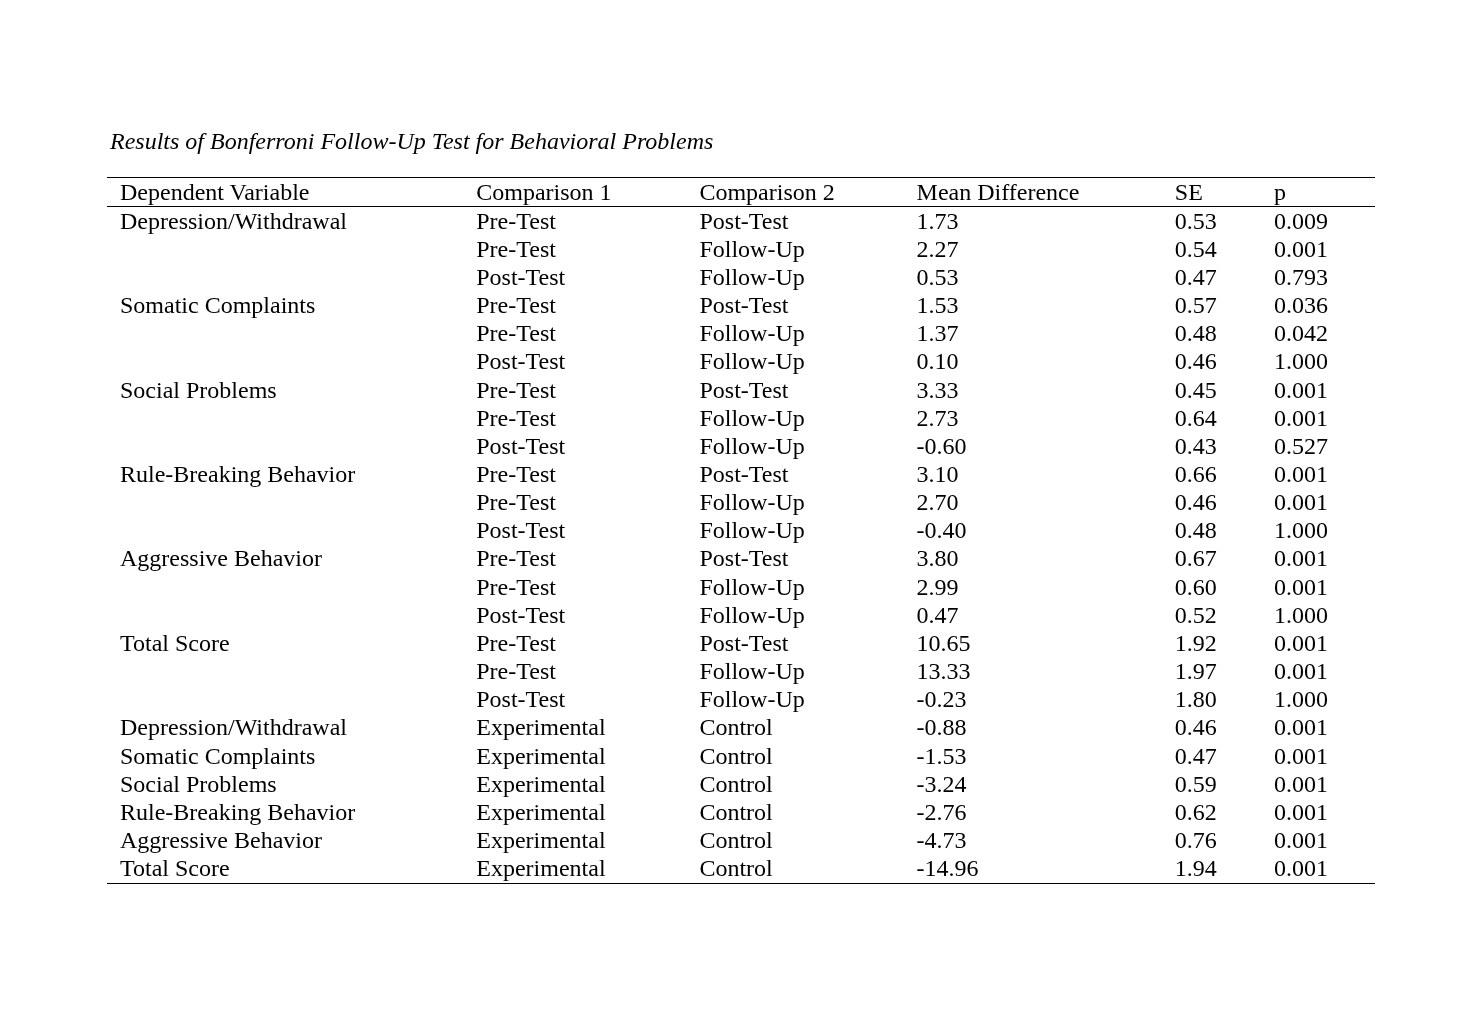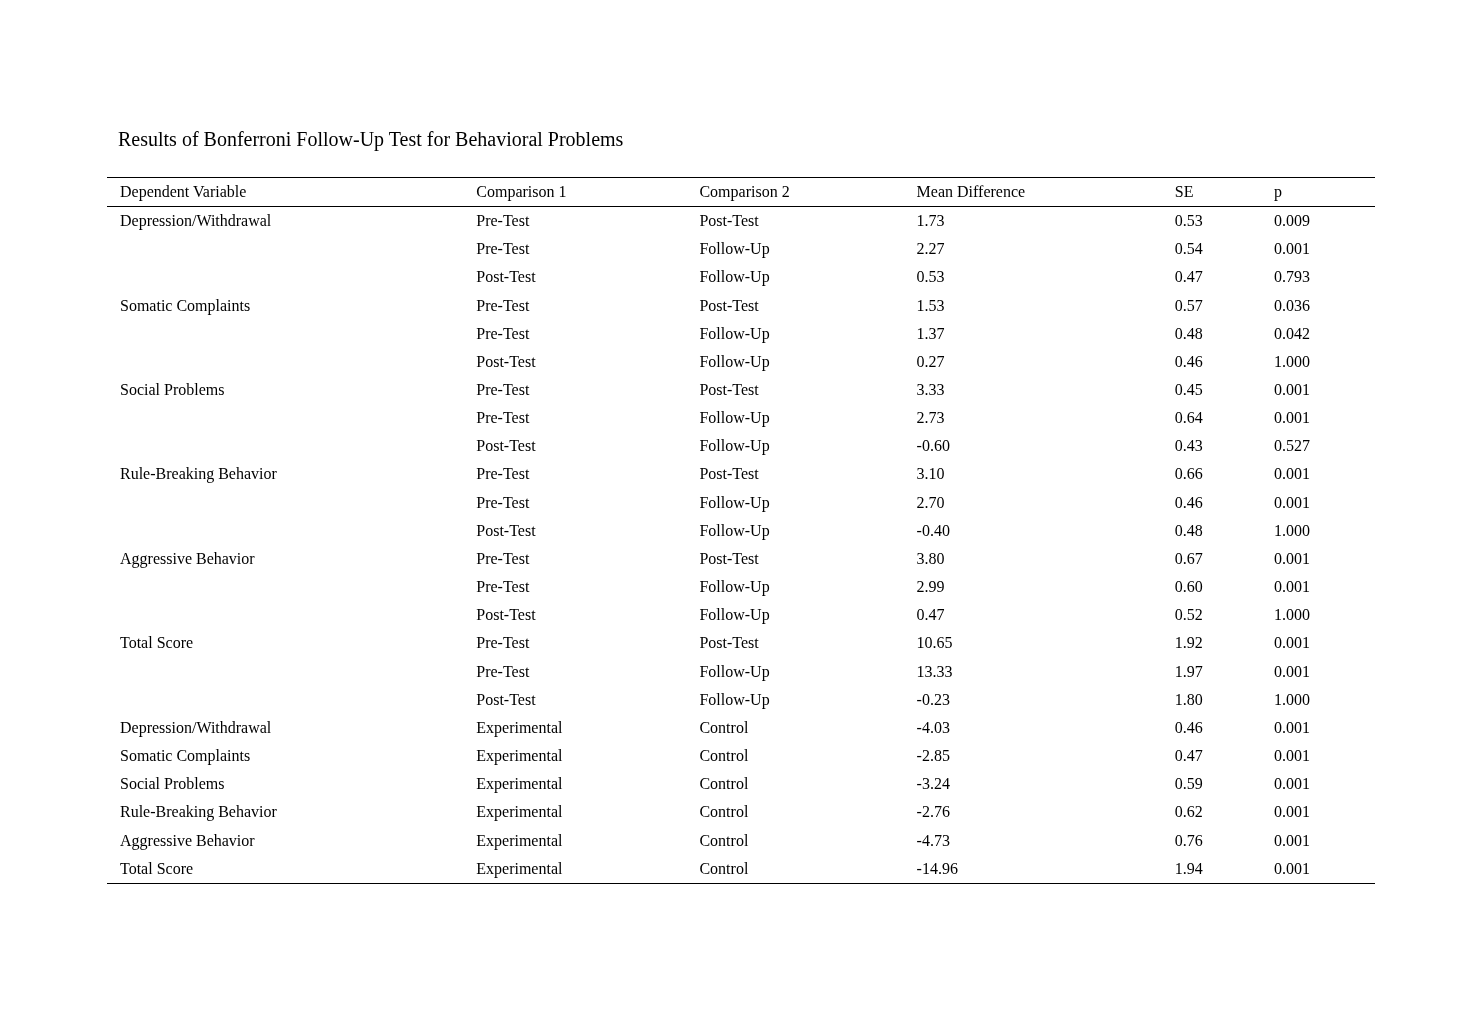--- a/index.html
+++ b/index.html
@@ -7,33 +7,34 @@
     padding: 0;
     background: #ffffff;
     width: 1484px;
     height: 1033px;
     position: relative;
     font-family: "Liberation Serif", serif;
     color: #000000;
   }
   .page-title {
     position: absolute;
-    left: 118px;
+    left: 110px;
     top: 128px;
-    font-size: 20px;
+    font-style: italic;
+    font-size: 24px;
     white-space: nowrap;
   }
   table.results {
     position: absolute;
     left: 107px;
     top: 177px;
     width: 1268px;
     border-collapse: collapse;
     table-layout: fixed;
-    font-size: 16px;
+    font-size: 24px;
   }
   table.results th,
   table.results td {
     font-weight: normal;
     text-align: left;
     vertical-align: middle;
     padding: 0 0 0 13px;
     white-space: nowrap;
     overflow: hidden;
   }
@@ -111,21 +112,21 @@
         <td>Pre-Test</td>
         <td>Follow-Up</td>
         <td>1.37</td>
         <td>0.48</td>
         <td>0.042</td>
       </tr>
       <tr>
         <td></td>
         <td>Post-Test</td>
         <td>Follow-Up</td>
-        <td>0.27</td>
+        <td>0.10</td>
         <td>0.46</td>
         <td>1.000</td>
       </tr>
       <tr>
         <td>Social Problems</td>
         <td>Pre-Test</td>
         <td>Post-Test</td>
         <td>3.33</td>
         <td>0.45</td>
         <td>0.001</td>
@@ -215,29 +216,29 @@
         <td>Post-Test</td>
         <td>Follow-Up</td>
         <td>-0.23</td>
         <td>1.80</td>
         <td>1.000</td>
       </tr>
       <tr>
         <td>Depression/Withdrawal</td>
         <td>Experimental</td>
         <td>Control</td>
-        <td>-4.03</td>
+        <td>-0.88</td>
         <td>0.46</td>
         <td>0.001</td>
       </tr>
       <tr>
         <td>Somatic Complaints</td>
         <td>Experimental</td>
         <td>Control</td>
-        <td>-2.85</td>
+        <td>-1.53</td>
         <td>0.47</td>
         <td>0.001</td>
       </tr>
       <tr>
         <td>Social Problems</td>
         <td>Experimental</td>
         <td>Control</td>
         <td>-3.24</td>
         <td>0.59</td>
         <td>0.001</td>

